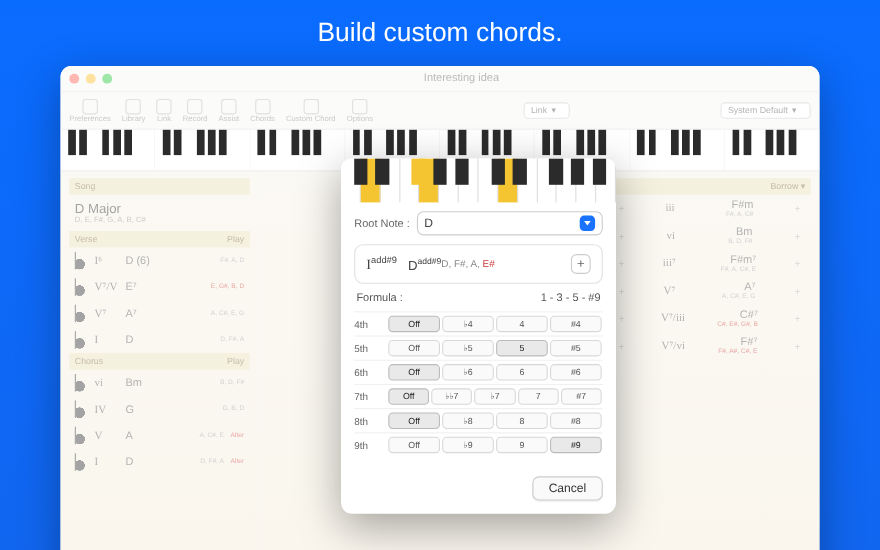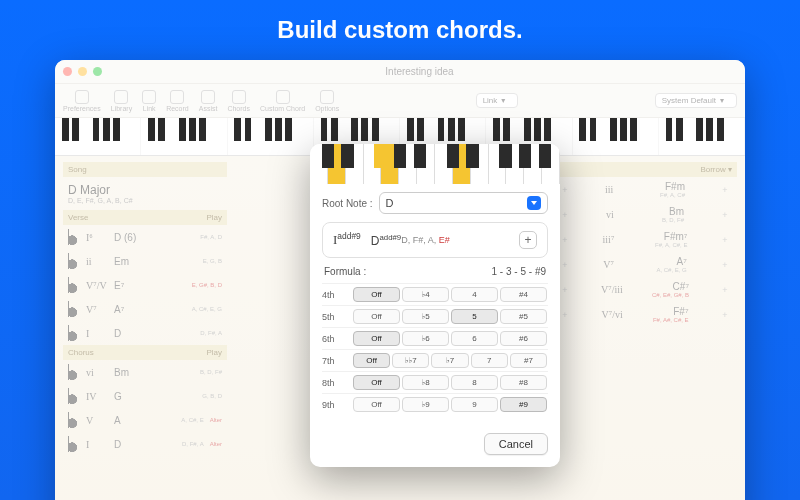--- a/index.html
+++ b/index.html
@@ -1,17 +1,17 @@
 <!DOCTYPE html>
 <html><head>
 <meta charset="utf-8">
 <style>
 * { margin: 0; padding: 0; box-sizing: border-box; font-family: -apple-system, BlinkMacSystemFont, 'Helvetica Neue', sans-serif; }
 body { width: 800px; height: 500px; background: linear-gradient(#0a6cff, #1166f0); overflow: hidden; position: relative; }
-.hero { color: #fff; text-align: center; font-size: 24px; font-weight: 700; padding: 16px 0 10px; }
+.hero { color: #fff; text-align: center; font-size: 24px; font-weight: 400; padding: 16px 0 10px; }
 .window { position: absolute; left: 55px; top: 60px; width: 690px; height: 469px; background: #efefef; border-radius: 10px; box-shadow: 0 10px 40px rgba(0,0,0,0.3); overflow: hidden; }
 .window::after { content:''; position:absolute; inset:0; background: rgba(255,255,255,0.55); pointer-events:none; }
 .titlebar { height: 24px; display: flex; align-items: center; padding: 0 8px; background: #f7f5f2; border-bottom: 1px solid #e0ddd8; }
 .traffic { display: flex; gap: 6px; }
 .traffic span { width: 9px; height: 9px; border-radius: 50%; display: block; }
 .tl-close { background: #ff5f56; } .tl-min { background: #ffbd2e; } .tl-max { background: #27c93f; }
 .doc-title { flex: 1; text-align: center; font-size: 10px; color: #666; }
 .toolbar { height: 34px; background: #f7f5f2; border-bottom: 1px solid #e0ddd8; display: flex; align-items: center; padding: 0 8px; gap: 10px; }
 .tbtn { display: flex; flex-direction: column; align-items: center; font-size: 7px; color: #888; }
 .tbtn .ic { width: 14px; height: 14px; border: 1px solid #bbb; border-radius: 3px; margin-bottom: 1px; }
@@ -202,26 +202,20 @@
         </div>
       <div id="verse-rows">
           <div class="row">
             <div class="note-sym"></div>
       <div class="roman">I⁶</div>
       <div class="chord-name">D (6)</div>
       <div class="mini ">F#, A, D</div>
       </div>
           <div class="row">
             <div class="note-sym"></div>
-      <div class="roman">ii</div>
-      <div class="chord-name">Em</div>
-      <div class="mini ">E, G, B</div>
-      </div>
-          <div class="row">
-            <div class="note-sym"></div>
       <div class="roman">V⁷/V</div>
       <div class="chord-name">E⁷</div>
       <div class="mini red">E, G#, B, D</div>
       </div>
           <div class="row">
             <div class="note-sym"></div>
       <div class="roman">V⁷</div>
       <div class="chord-name">A⁷</div>
       <div class="mini ">A, C#, E, G</div>
       </div>

